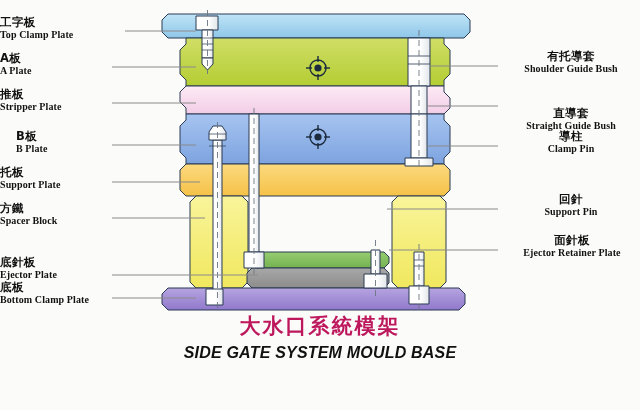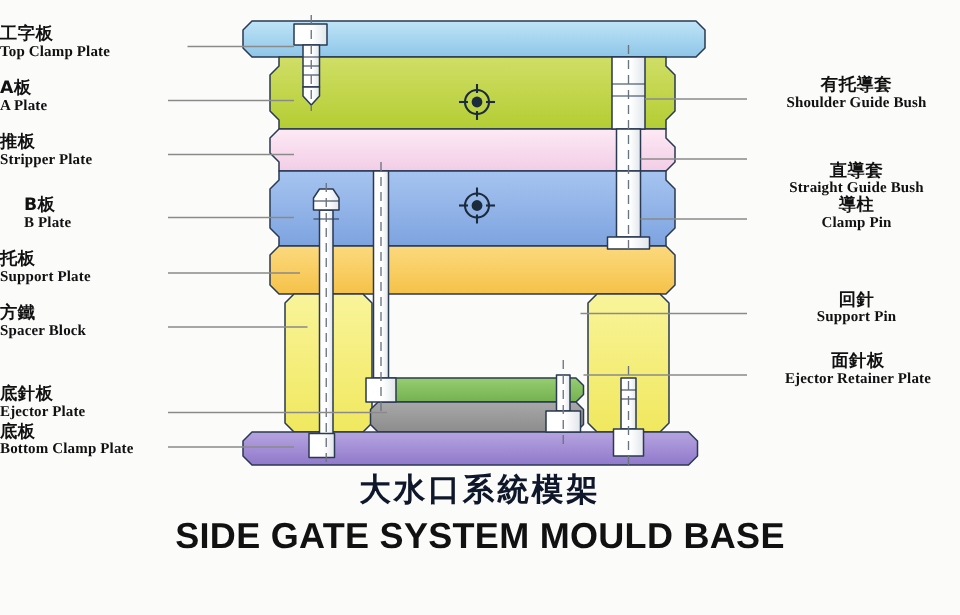--- a/index.html
+++ b/index.html
@@ -16,25 +16,25 @@
   .lbl{position:absolute;text-align:left;line-height:1.12;color:#111;}
   .lbl.right{text-align:center;}
   .cn{font-family:"DejaVu Sans", sans-serif;font-weight:700;font-size:11.5px;letter-spacing:.4px;}
   .en{font-family:Liberation Serif, serif;font-weight:700;font-size:10px;letter-spacing:.1px;}
 
   #title{
     position:absolute;left:0;right:0;top:312px;text-align:center;
   }
   #title .t-cn{
     font-family:"DejaVu Sans", sans-serif;font-weight:700;
-    font-size:21px;letter-spacing:2px;color:#0f172a;display:block;
+    font-size:21px;letter-spacing:2px;color:#be185d;display:block;
   }
   #title .t-en{
     font-family:"Liberation Sans", sans-serif;font-weight:700;
-    font-size:24px;letter-spacing:.2px;color:#111;display:block;margin-top:4px;
+    font-size:16px;letter-spacing:.2px;color:#111;display:block;margin-top:4px;font-style:italic;
   }
 </style>
 </head>
 <body>
 
 <div id="stage">
 
   <svg class="diagram" viewBox="0 0 640 410">
     <defs>
       <linearGradient id="gTop" x1="0" y1="0" x2="0" y2="1">

